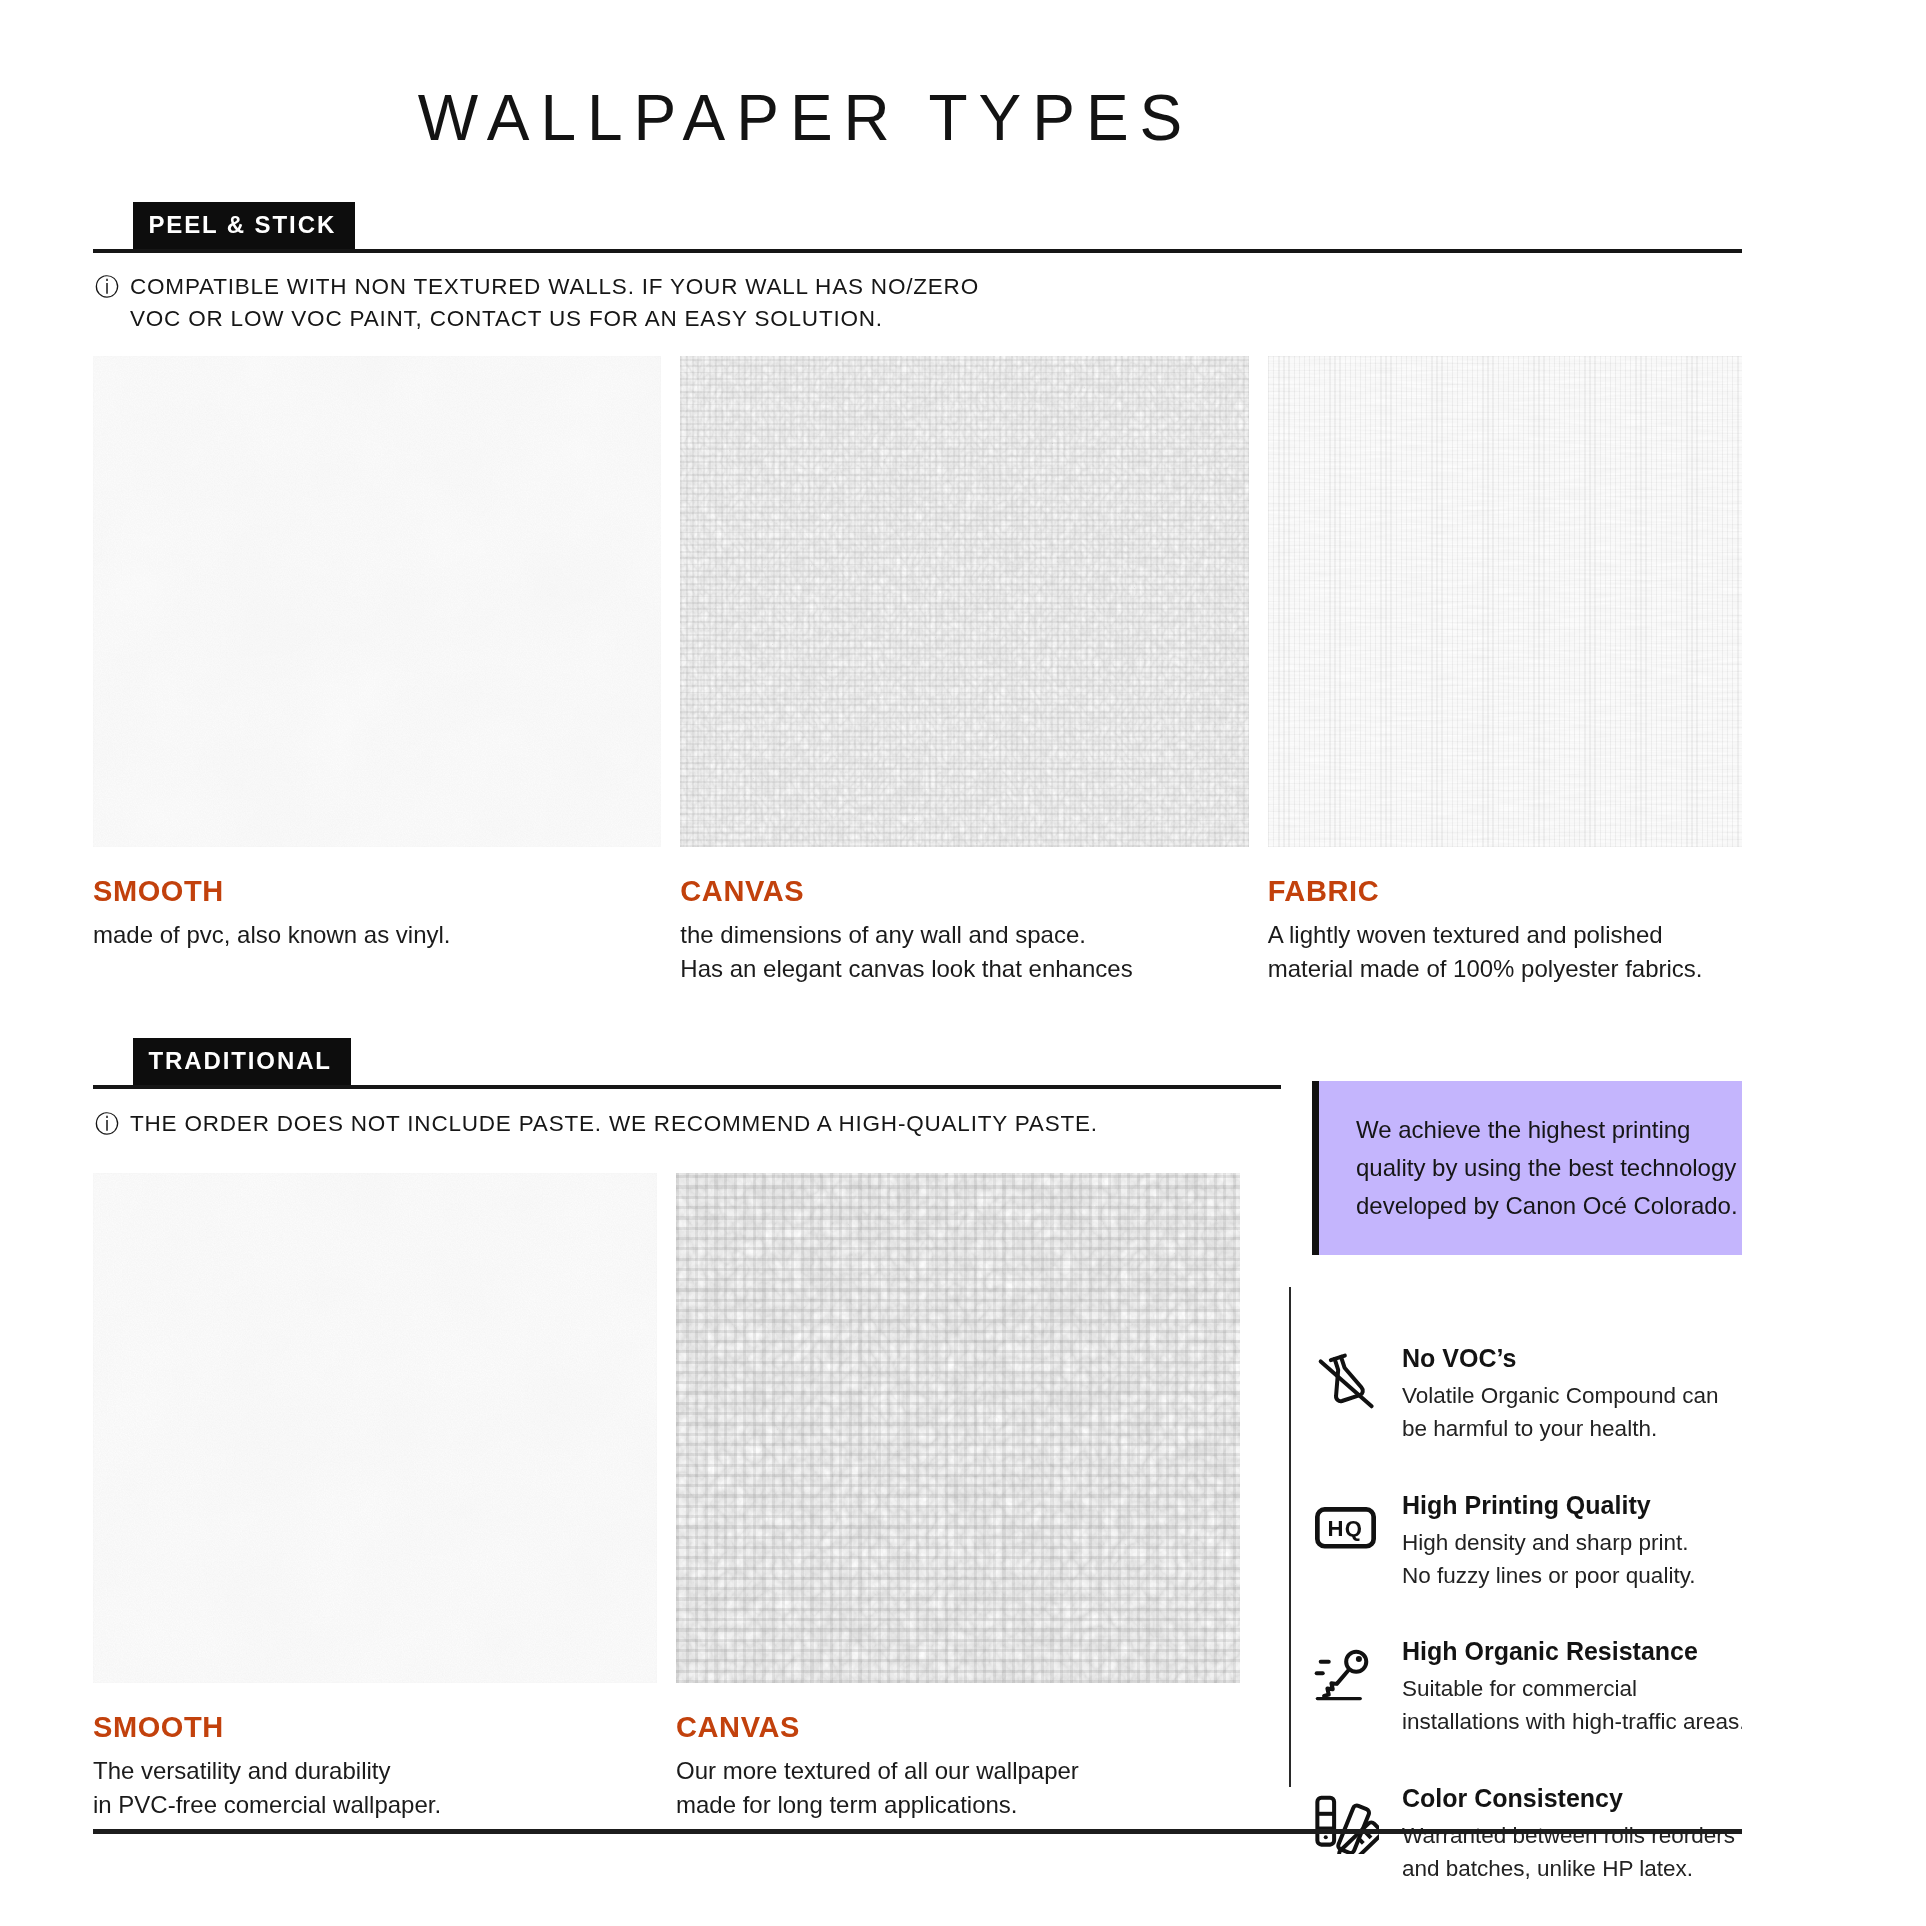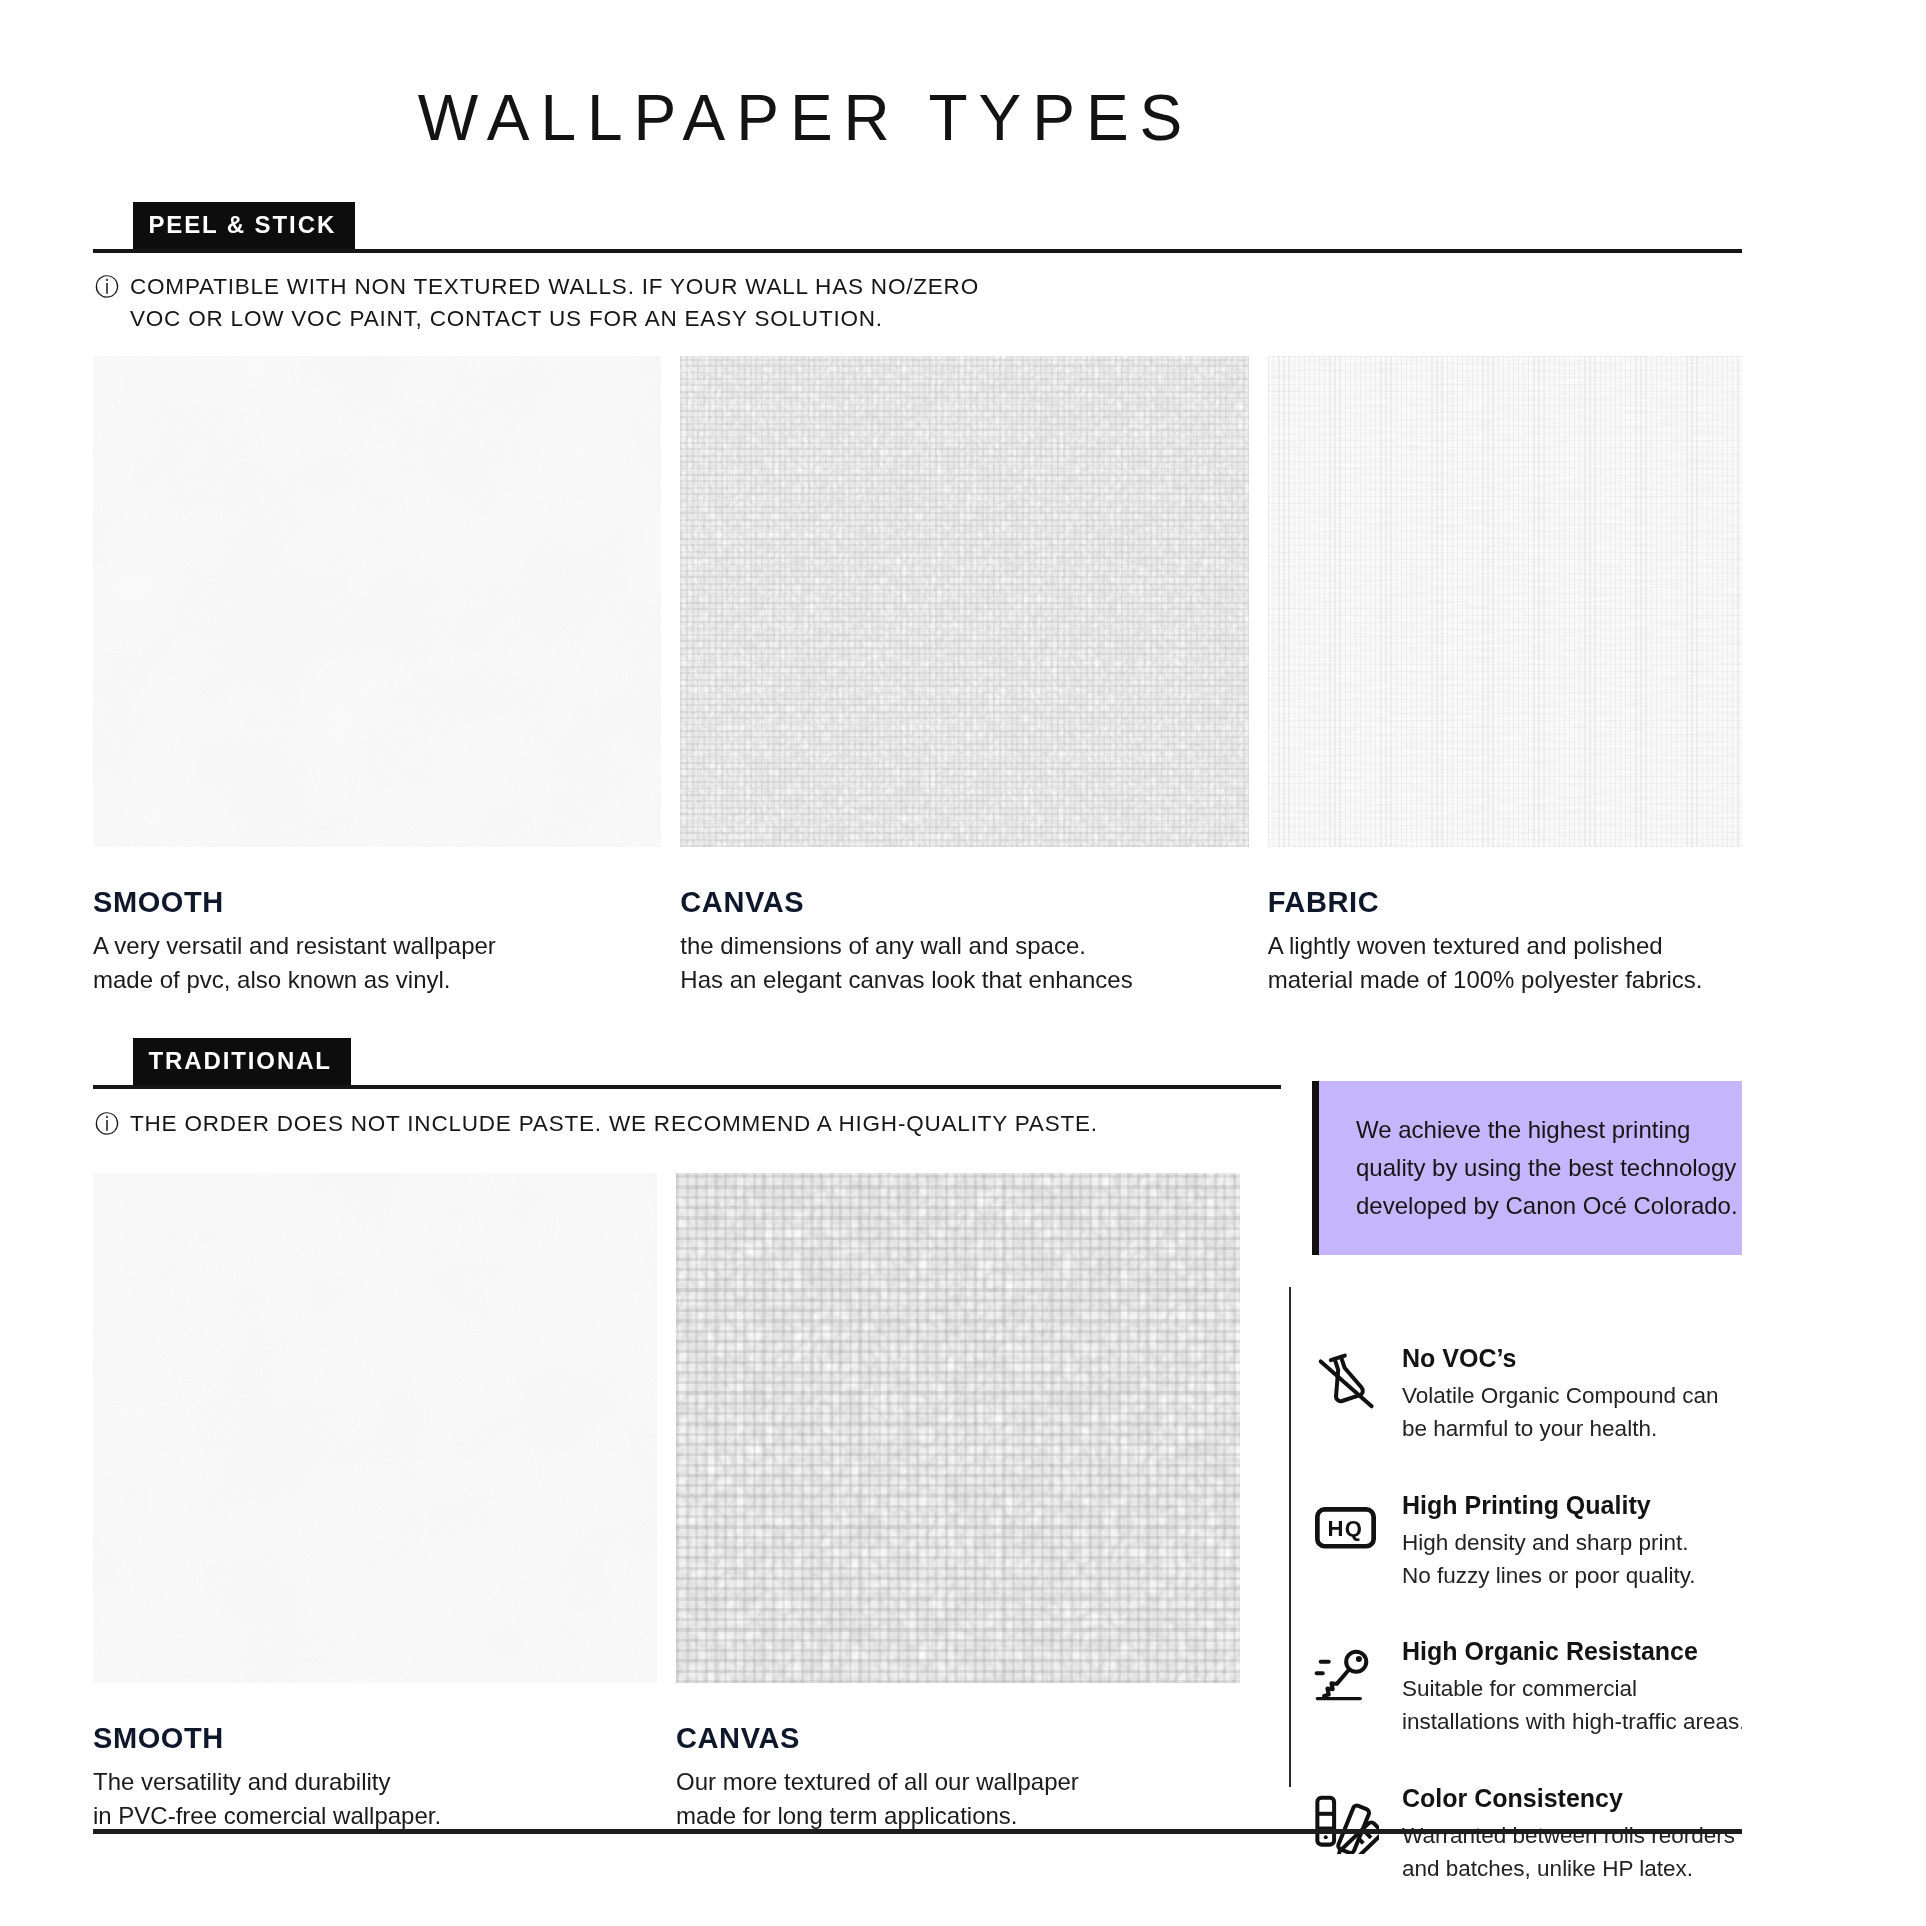--- a/index.html
+++ b/index.html
@@ -41,21 +41,21 @@
   .weave{position:absolute;inset:0;}
   .weave-fine{background:
     repeating-linear-gradient(0deg, rgba(120,120,120,0.11) 0 1.9px, rgba(255,255,255,0) 1.9px 6.4px),
     repeating-linear-gradient(90deg, rgba(120,120,120,0.09) 0 1.9px, rgba(255,255,255,0) 1.9px 5.8px);}
   .weave-coarse{background:
     repeating-linear-gradient(0deg, rgba(105,105,105,0.14) 0 3.2px, rgba(255,255,255,0) 3.2px 10.3px),
     repeating-linear-gradient(90deg, rgba(105,105,105,0.12) 0 3.2px, rgba(255,255,255,0) 3.2px 9.6px);}
   .weave-linen{background:
     repeating-linear-gradient(90deg, rgba(130,130,130,0.10) 0 1.3px, rgba(255,255,255,0) 1.3px 5.1px),
     repeating-linear-gradient(0deg, rgba(130,130,130,0.05) 0 1.3px, rgba(255,255,255,0) 1.3px 7px);}
-  .swatch-name{margin-top:39px;font-size:29px;font-weight:700;letter-spacing:0.6px;color:#0f172a;}
+  .swatch-name{margin-top:28px;font-size:29px;font-weight:700;letter-spacing:0.6px;color:#c2410c;}
   .swatch-desc{margin:10.3px 0 0 0;font-size:24px;line-height:1.42;color:#1b1b1b;}
   .dline{display:block;white-space:nowrap;}
   
   .quality-box{
     position:absolute;left:1312px;top:1081px;width:522px;box-sizing:border-box;
     background:#c4b5fd;border-left:7.7px solid #111111;
     padding:29.5px 19px 29.5px 37px;font-size:24px;line-height:1.6;color:#161616;
   }
   .qline{display:block;white-space:nowrap;}
   .v-divider{position:absolute;left:1289px;top:1287px;width:1.9px;height:500px;background:#2a2a2a;}
@@ -148,21 +148,20 @@
     <figure class="swatch-card">
       <div class="swatch">
         <svg class="noise" viewBox="0 0 885 765" width="568" height="491">
             <rect width="100%" height="100%" filter="url(#nz-soft)" opacity="0.5"></rect>
             <rect width="100%" height="100%" filter="url(#nz-smooth)" opacity="0.55"></rect>
           </svg>
       </div>
       <figcaption>
         <div class="swatch-name">SMOOTH</div>
         <p class="swatch-desc">
-          <span class="dline">A very versatil and resistant wallpaper</span>
           <span class="dline">made of pvc, also known as vinyl.</span>
         </p>
       </figcaption>
     </figure>
 
     <figure class="swatch-card">
       <div class="swatch">
         <svg class="noise" viewBox="0 0 885 765" width="568" height="491">
             <rect width="100%" height="100%" filter="url(#nz-weave-fine)" opacity="0.8"></rect>
           </svg>

